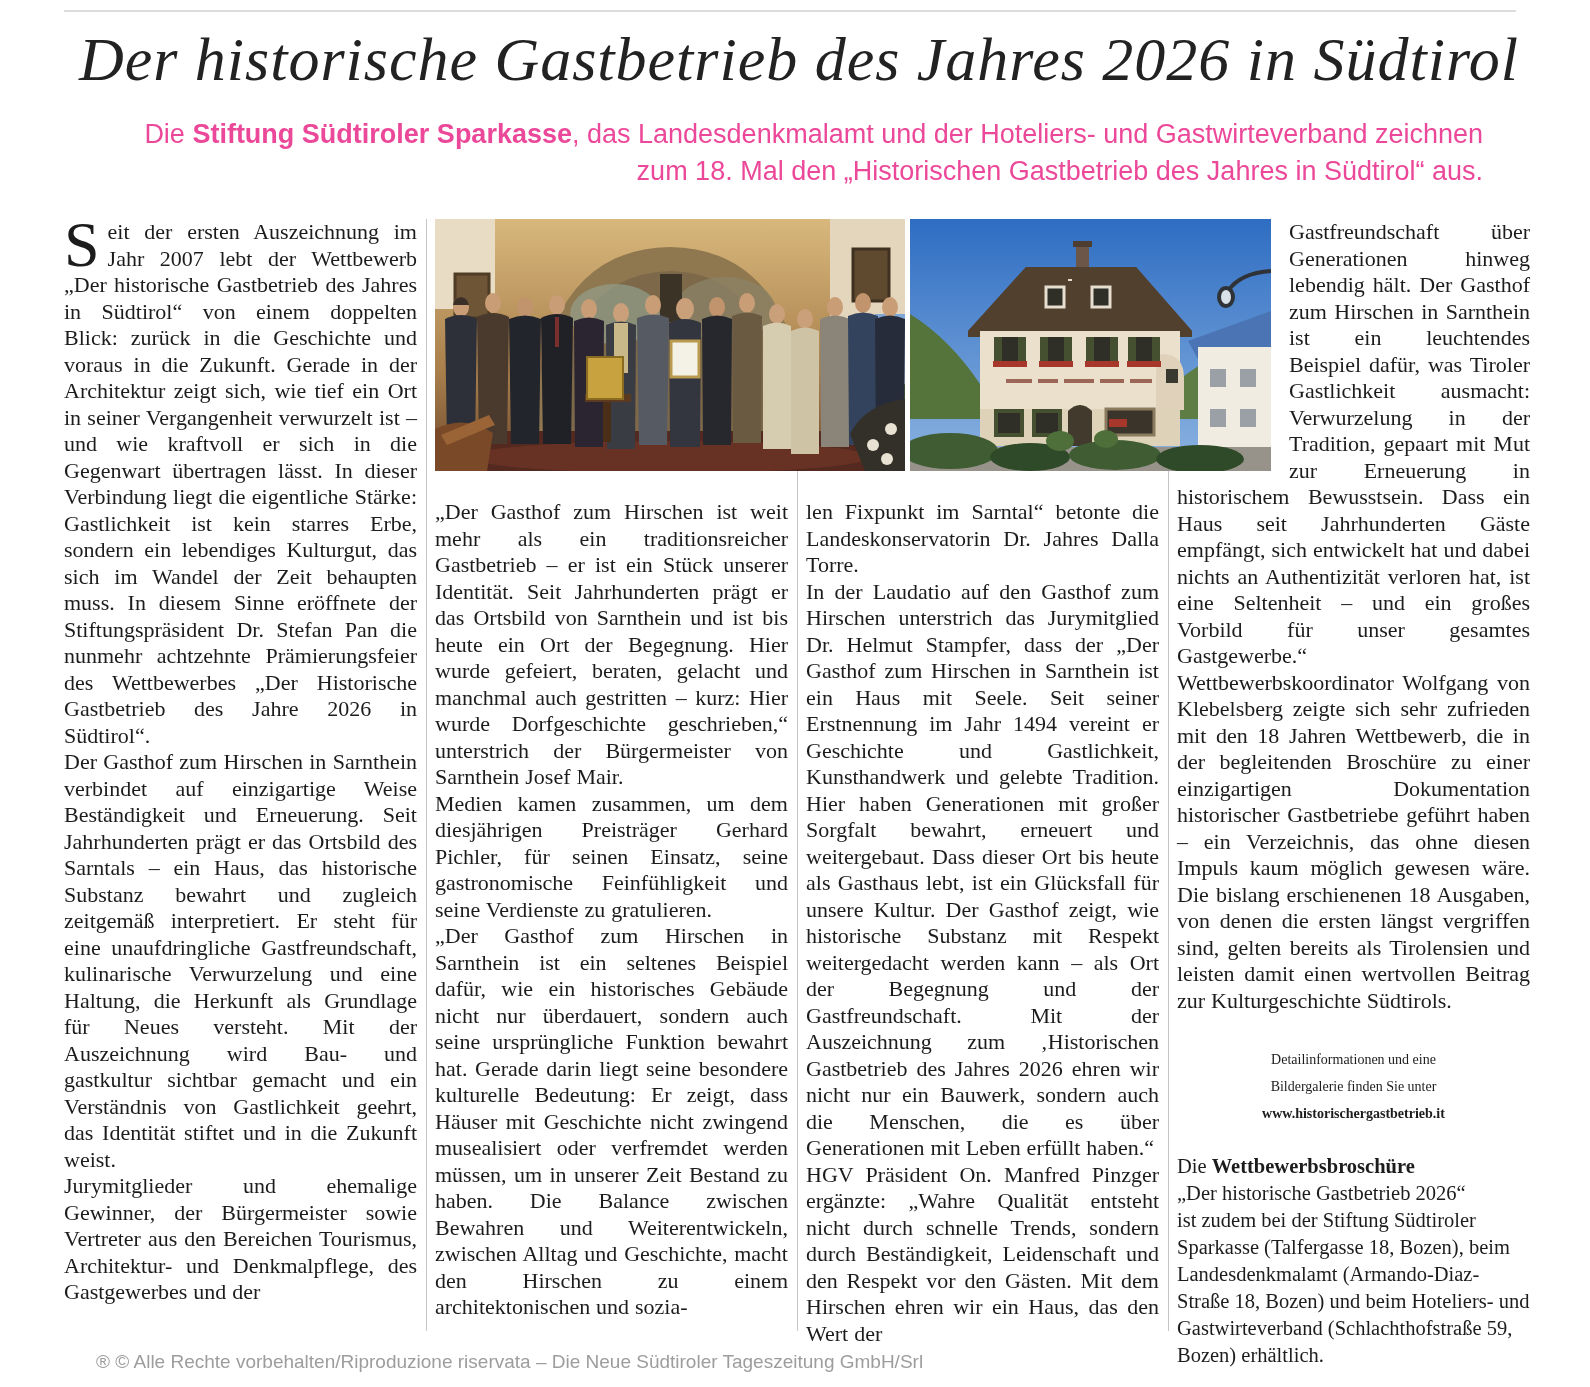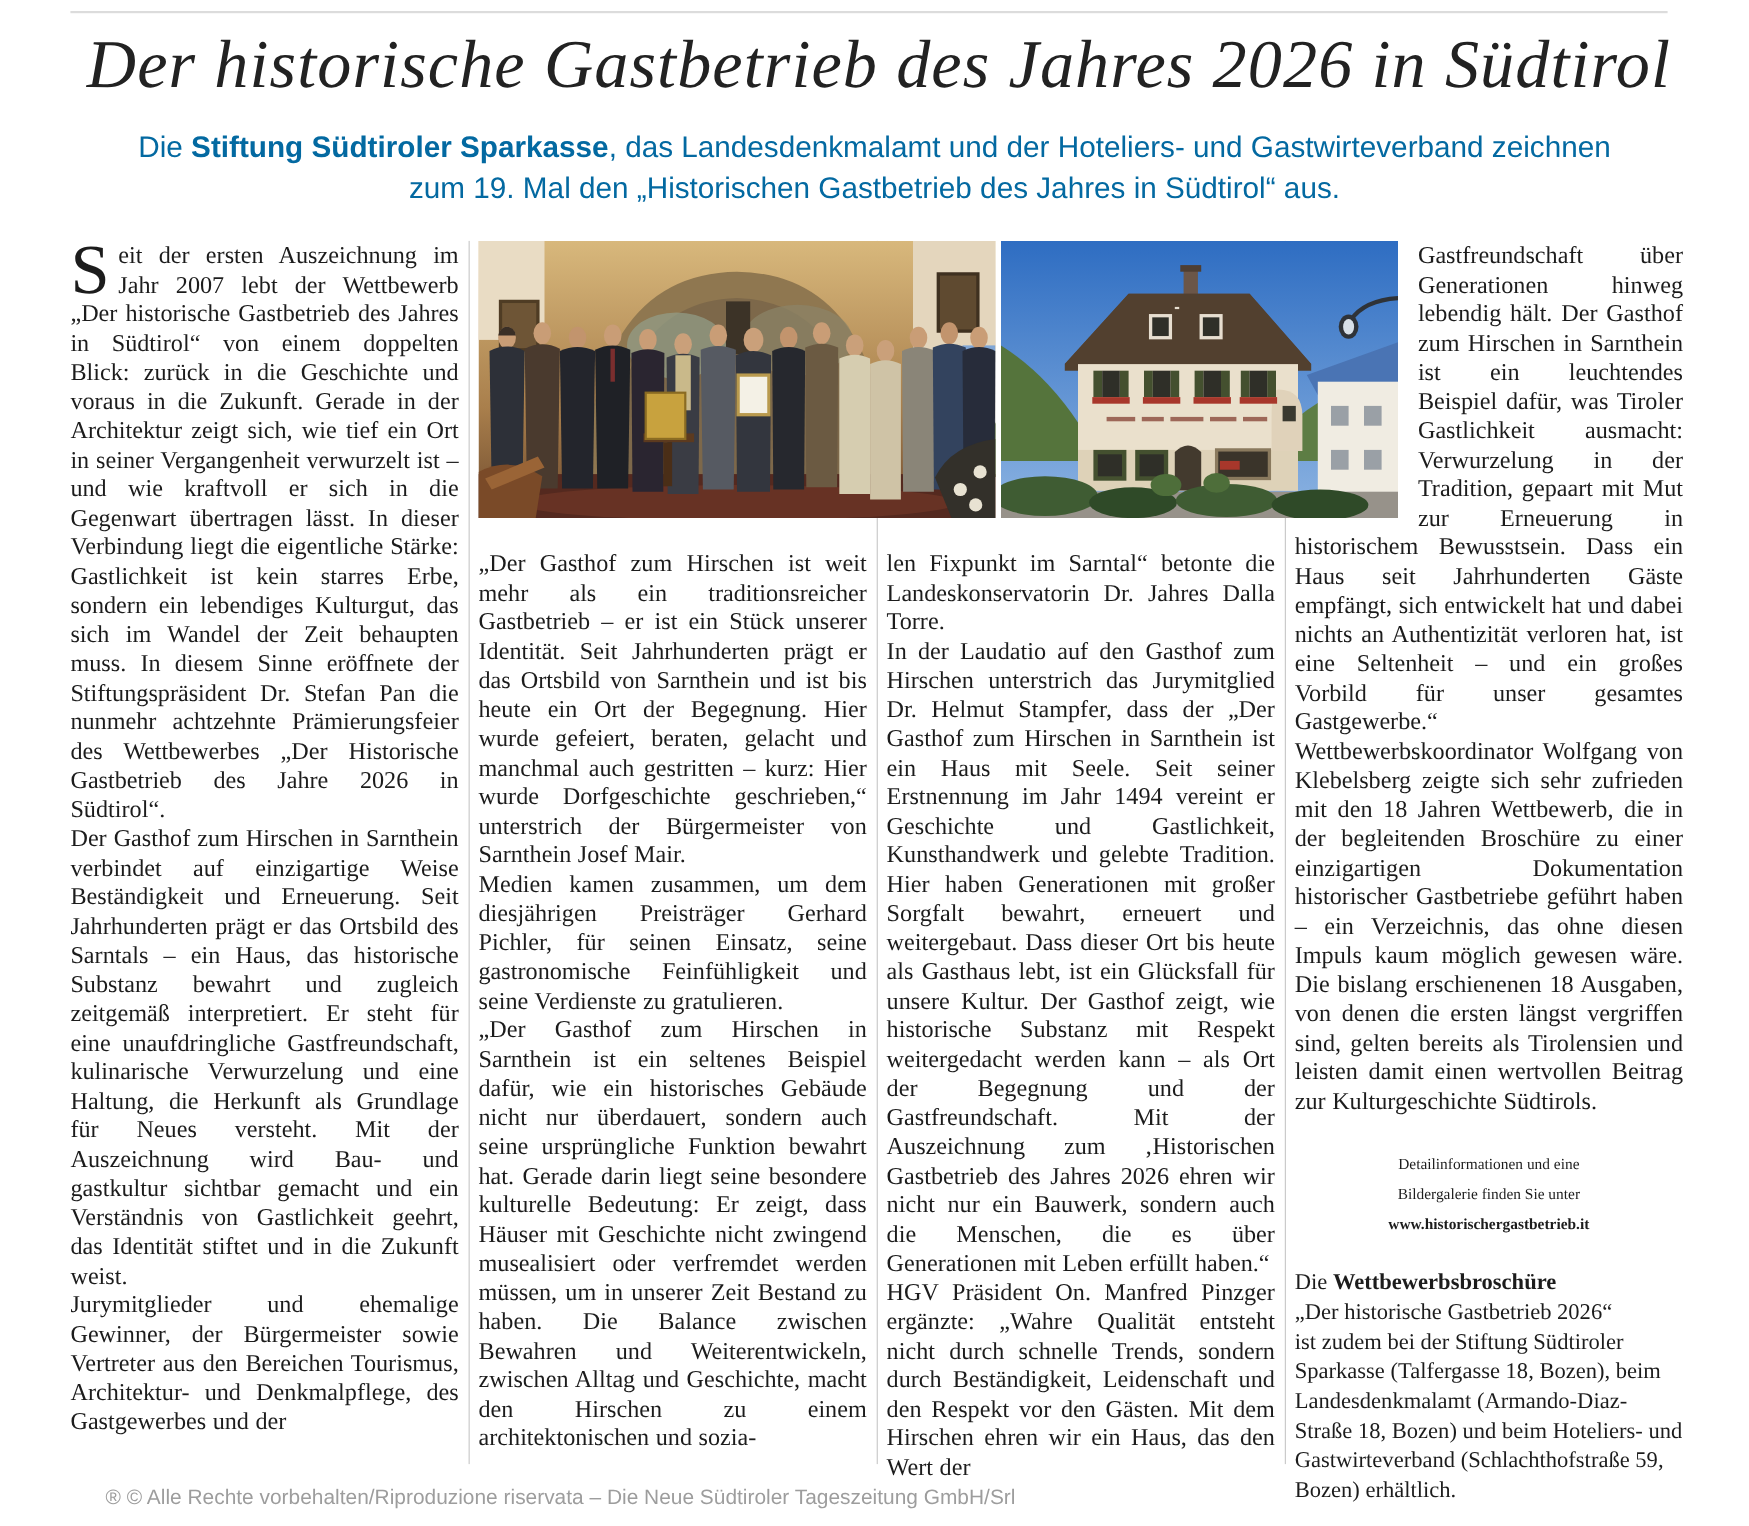--- a/index.html
+++ b/index.html
@@ -7,22 +7,22 @@
     width:1590px;height:1387px;position:relative;background:#ffffff;
     font-family:"Liberation Serif",serif;color:#1c1c1c;overflow:hidden;
   }
   .top-rule{position:absolute;left:64px;top:10px;width:1452px;height:2px;background:#dcdcdc;}
   .headline{
     position:absolute;left:4px;top:24px;width:100%;text-align:center;margin:0;
     font-family:"Liberation Serif",serif;font-style:italic;font-weight:normal;
     font-size:62px;letter-spacing:1px;color:#222;white-space:nowrap;
   }
   .subhead{
-    position:absolute;left:95px;top:116px;width:1400px;text-align:center;
-    font-family:"Liberation Sans",sans-serif;font-size:27px;line-height:37px;color:#0369a1;
+    position:absolute;left:83px;top:116px;width:1400px;text-align:right;
+    font-family:"Liberation Sans",sans-serif;font-size:27px;line-height:37px;color:#ec4899;
   }
   .subhead .sh-line{display:block;}
   .subhead b{font-weight:bold;}
   .body-grid{
     position:absolute;left:64px;top:219px;width:1466px;
     display:grid;grid-template-columns:repeat(4,1fr);column-gap:18px;
   }
   .col{min-width:0;}
   .col p{
     margin:0;text-align:justify;font-size:22px;line-height:26.5px;
@@ -48,21 +48,21 @@
 </style>
 </head>
 <body>
 
 <div class="top-rule"></div>
 
 <h1 class="headline">Der historische Gastbetrieb des Jahres 2026 in Südtirol</h1>
 
 <div class="subhead">
   <span class="sh-line"><span>Die </span><b>Stiftung Südtiroler Sparkasse</b><span>, das Landesdenkmalamt und der Hoteliers- und Gastwirteverband zeichnen</span></span>
-  <span class="sh-line">zum 19. Mal den „Historischen Gastbetrieb des Jahres in Südtirol“ aus.</span>
+  <span class="sh-line">zum 18. Mal den „Historischen Gastbetrieb des Jahres in Südtirol“ aus.</span>
 </div>
 
 <div class="vrule r1"></div>
 <div class="vrule r2"></div>
 <div class="vrule r3"></div>
 
 <div class="body-grid">
 
   <div class="col">
     <p><span class="drop-cap">S</span><span>eit der ersten Auszeichnung im Jahr 2007 lebt der Wettbewerb „Der historische Gastbetrieb des Jahres in Südtirol“ von einem doppelten Blick: zurück in die Geschichte und voraus in die Zukunft. Gerade in der Architektur zeigt sich, wie tief ein Ort in seiner Vergangenheit verwurzelt ist – und wie kraftvoll er sich in die Gegenwart übertragen lässt. In dieser Verbindung liegt die eigentliche Stärke: Gastlichkeit ist kein starres Erbe, sondern ein lebendiges Kulturgut, das sich im Wandel der Zeit behaupten muss. In diesem Sinne eröffnete der Stiftungspräsident Dr. Stefan Pan die nunmehr achtzehnte Prämierungsfeier des Wettbewerbes „Der Historische Gastbetrieb des Jahre 2026 in Südtirol“.</span></p>

